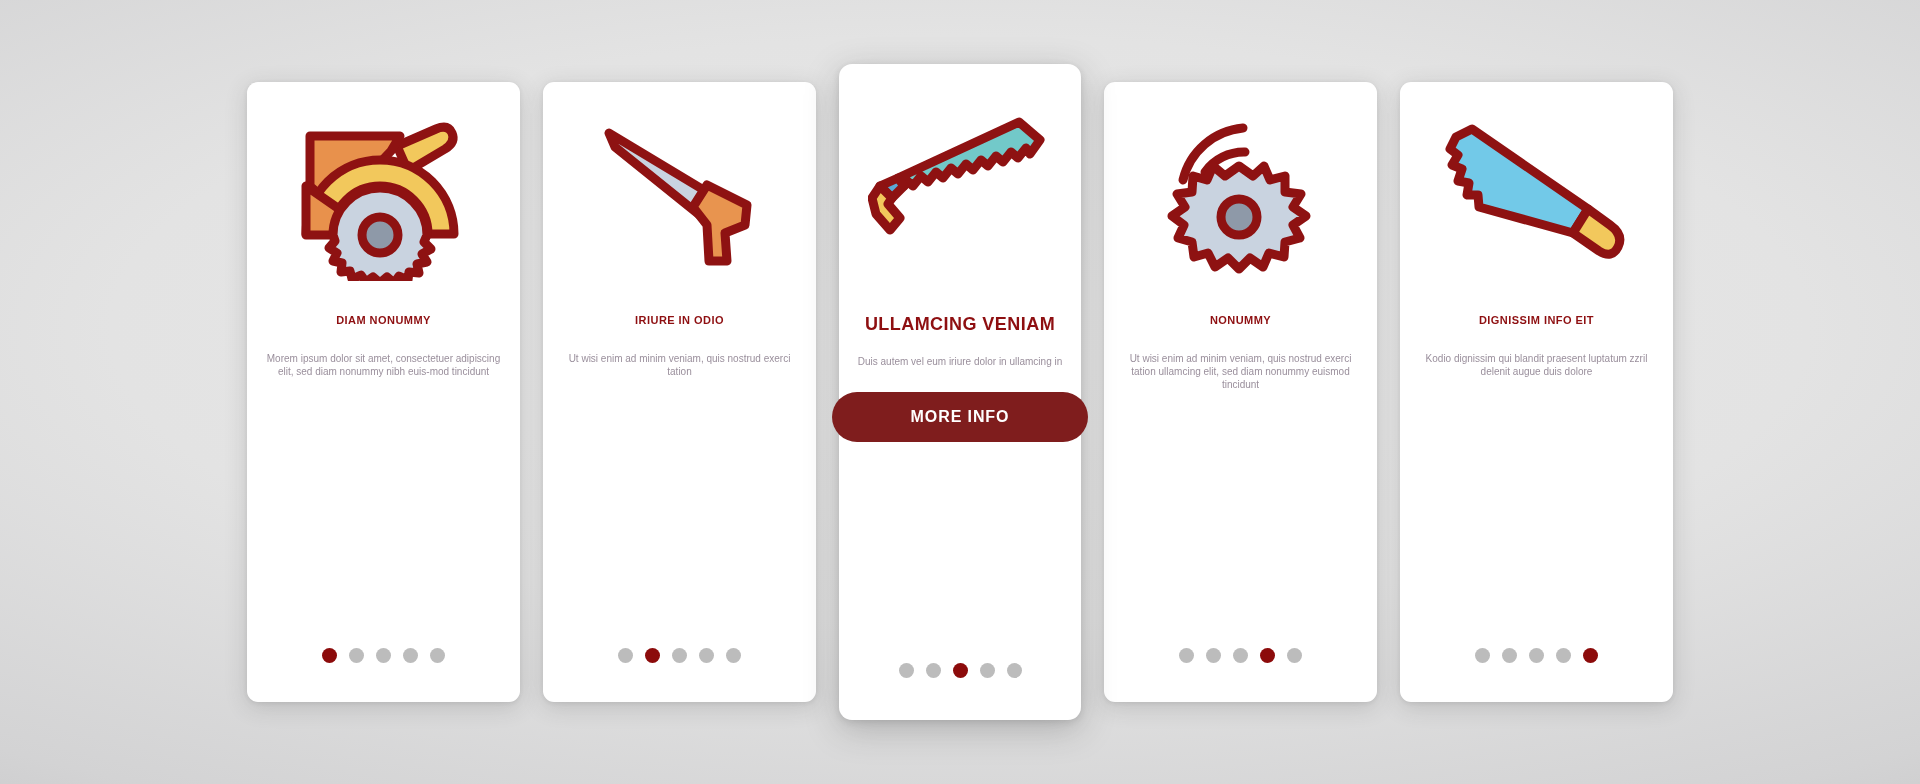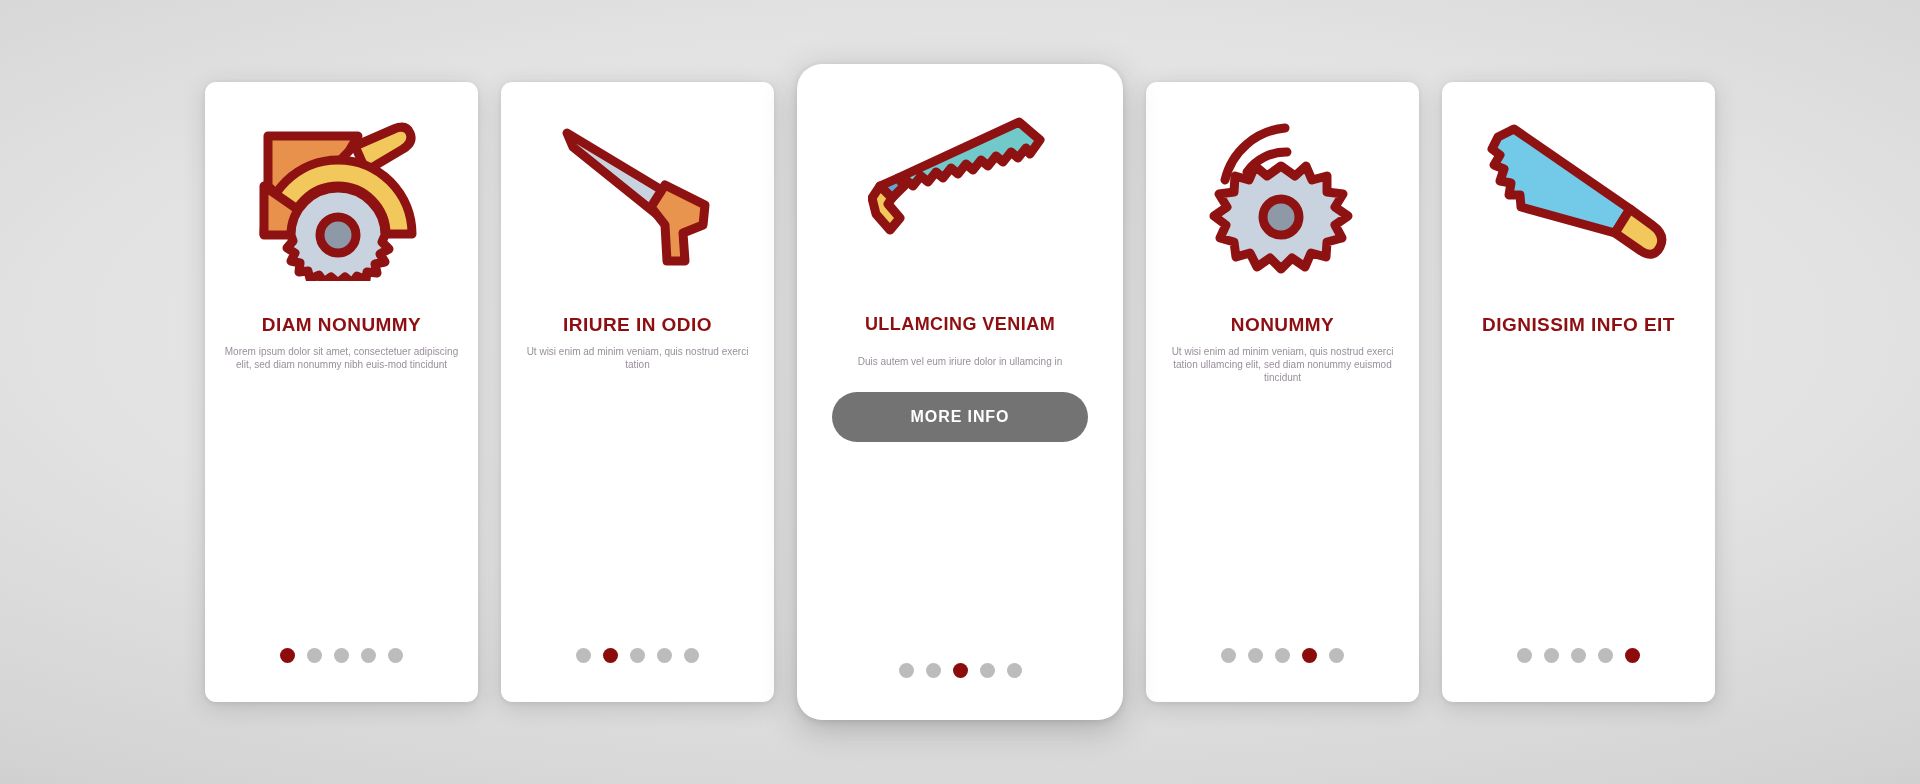--- a/index.html
+++ b/index.html
@@ -33,49 +33,49 @@
     background: #ffffff;
     border-radius: 11px;
     box-shadow: 0 5px 22px rgba(60,60,60,0.19), 0 1px 4px rgba(60,60,60,0.10);
     display: flex;
     flex-direction: column;
     align-items: center;
     padding: 0 18px;
   }
 
   .card.featured {
-    width: 326px;
+    width: 242px;
     height: 656px;
-    border-radius: 25px;
+    border-radius: 13px;
     box-shadow: 0 9px 34px rgba(50,50,50,0.27), 0 2px 7px rgba(50,50,50,0.13);
     z-index: 5;
   }
 
   
   .icon-wrap {
     height: 232px;
     width: 100%;
     display: flex;
     align-items: center;
     justify-content: center;
     flex: 0 0 auto;
   }
   .card.featured .icon-wrap { height: 250px; }
 
   .icon-wrap svg { display: block; }
 
   
   .card-title {
     color: #8E0F11;
-    font-size: 19px;
+    font-size: 11px;
     font-weight: bold;
     letter-spacing: 0.45px;
     text-align: center;
     line-height: 1.2;
-    margin-bottom: 8px;
+    margin-bottom: 25px;
   }
   .card.featured .card-title {
     font-size: 18px;
     margin-bottom: 19px;
   }
 
   .card-body {
     color: #9a8f9c;
     font-size: 10px;
     line-height: 1.30;
@@ -85,21 +85,21 @@
   .card.featured .card-body {
     max-width: 225px;
     margin-bottom: 24px;
   }
 
   
   .cta {
     display: block;
     border: none;
     cursor: pointer;
-    background: #737373;
+    background: #7f1d1d;
     color: #ffffff;
     font-family: "Liberation Sans", sans-serif;
     font-size: 16px;
     font-weight: bold;
     letter-spacing: 0.9px;
     padding: 16px 34px;
     border-radius: 26px;
     min-width: 256px;
   }
 
@@ -227,20 +227,21 @@
   <div class="card">
     <div class="icon-wrap">
       <svg width="190" height="150" viewBox="0 0 190 150">
         <g stroke="#8E1212" stroke-width="9" stroke-linejoin="round" stroke-linecap="round">
           <path d="M14 14 L8 26 L16 32 L10 42 L20 46 L16 58 L27 60 L25 72 L36 72 L37 84 L131 110 L146 86 L30 6 Z" fill="#72C9E8"></path>
           <path d="M131 110 L146 86 L168 102 Q182 112 176 124 Q170 136 157 128 Z" fill="#F2C85C"></path>
         </g>
       </svg>
     </div>
     <div class="card-title">DIGNISSIM INFO EIT</div>
+    <div class="card-body">Kodio dignissim qui blandit praesent luptatum zzril delenit augue duis dolore</div>
     <div class="spacer"></div>
     <div class="dots">
       <span class="dot"></span>
       <span class="dot"></span>
       <span class="dot"></span>
       <span class="dot"></span>
       <span class="dot active"></span>
     </div>
   </div>
 

